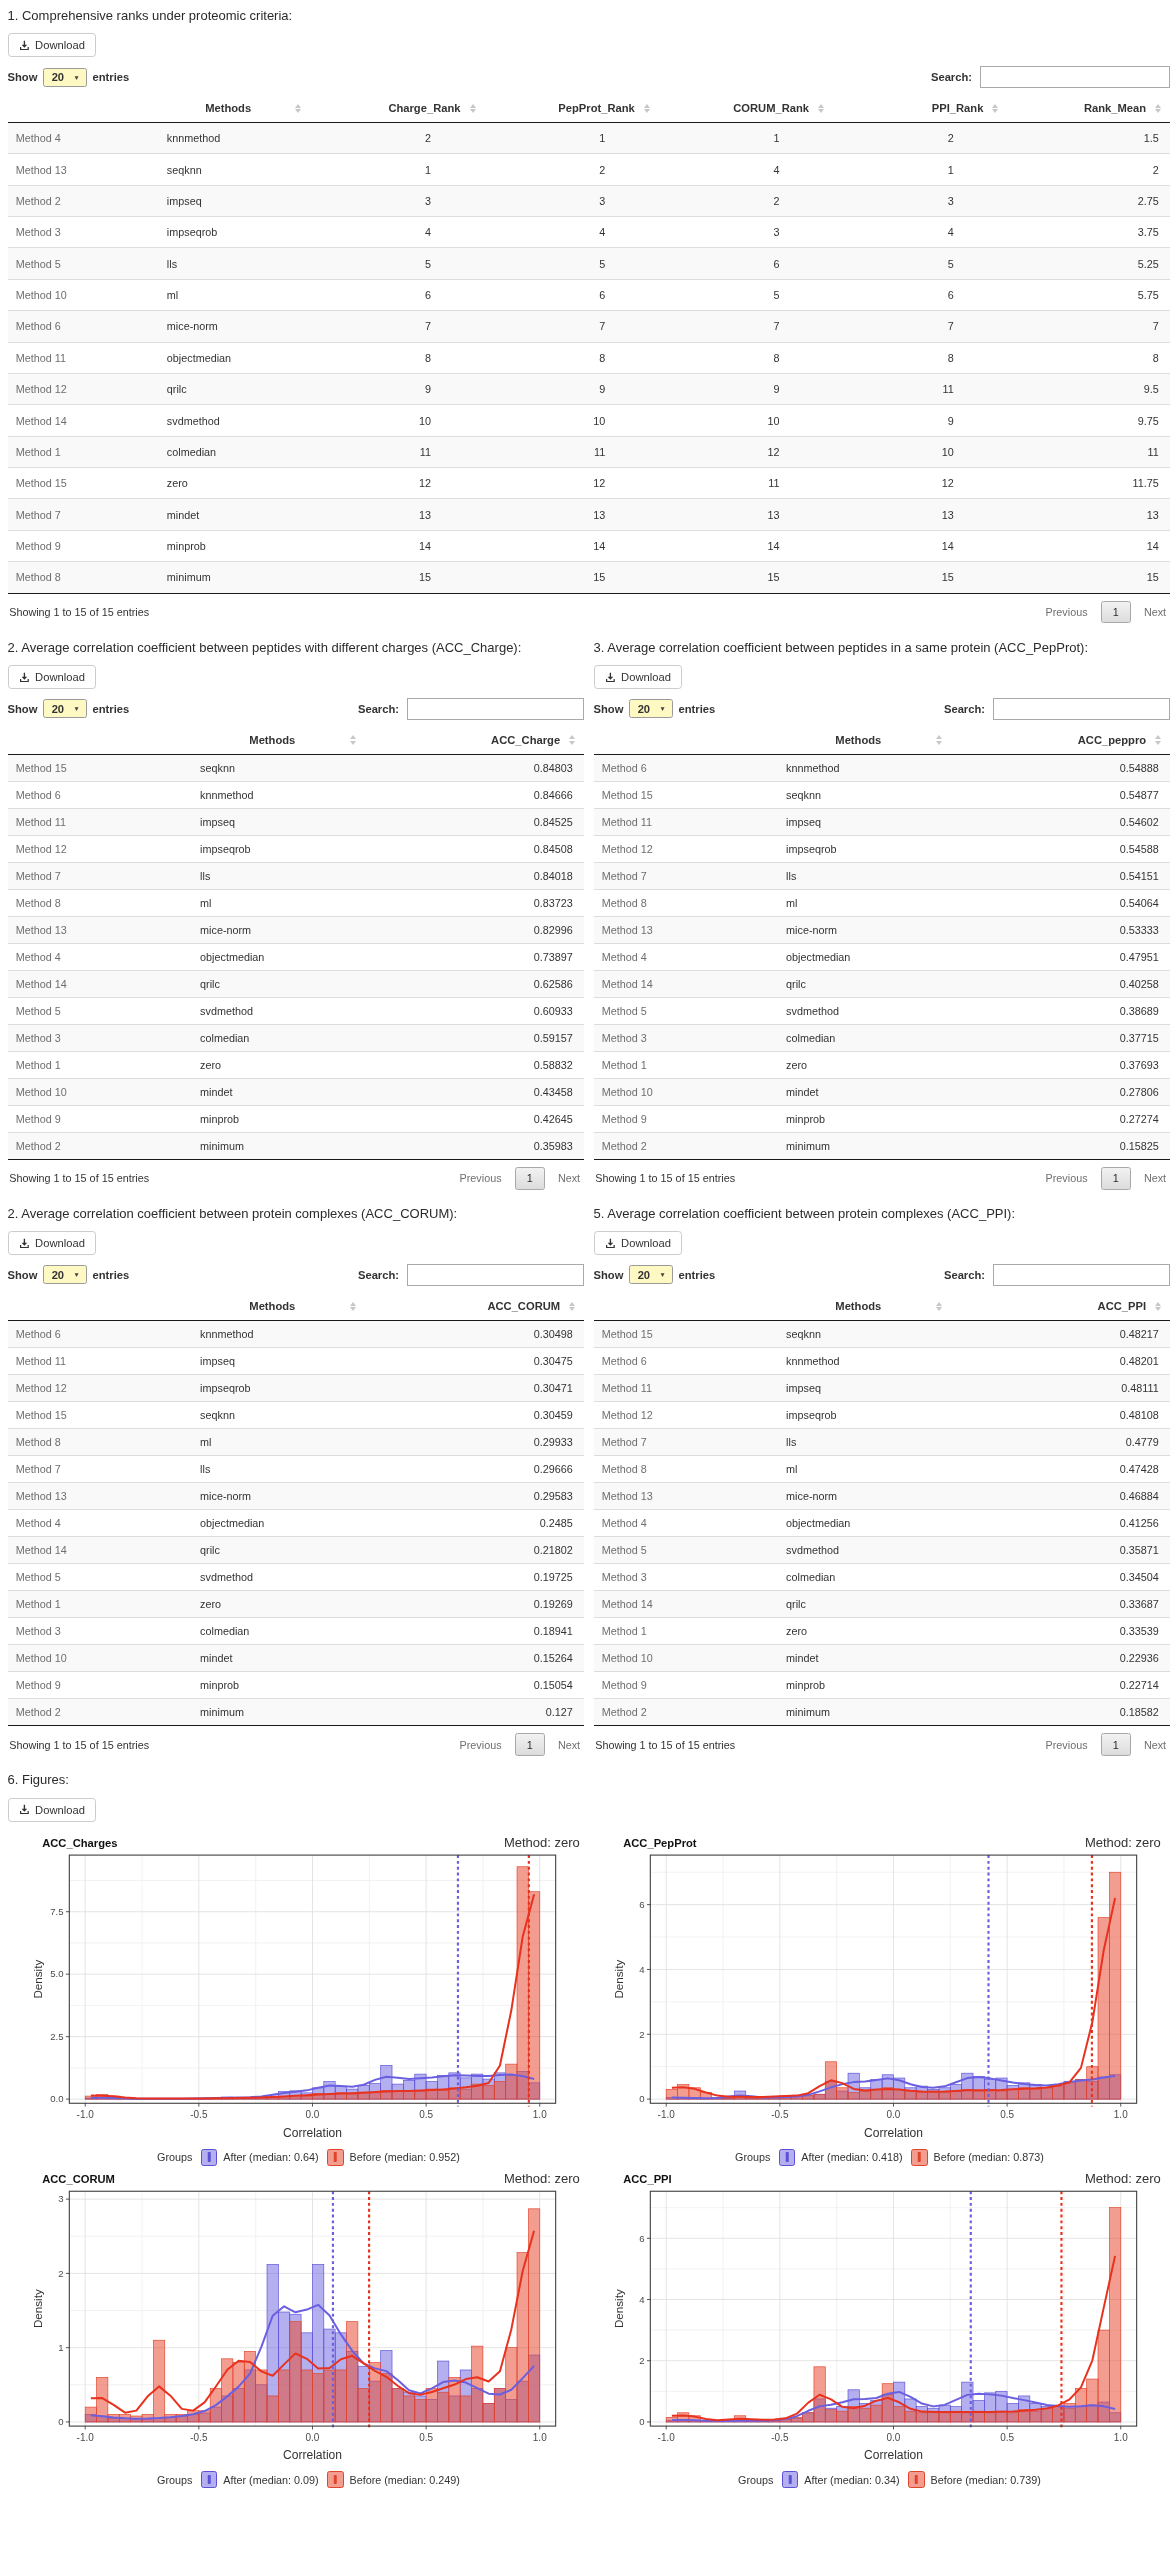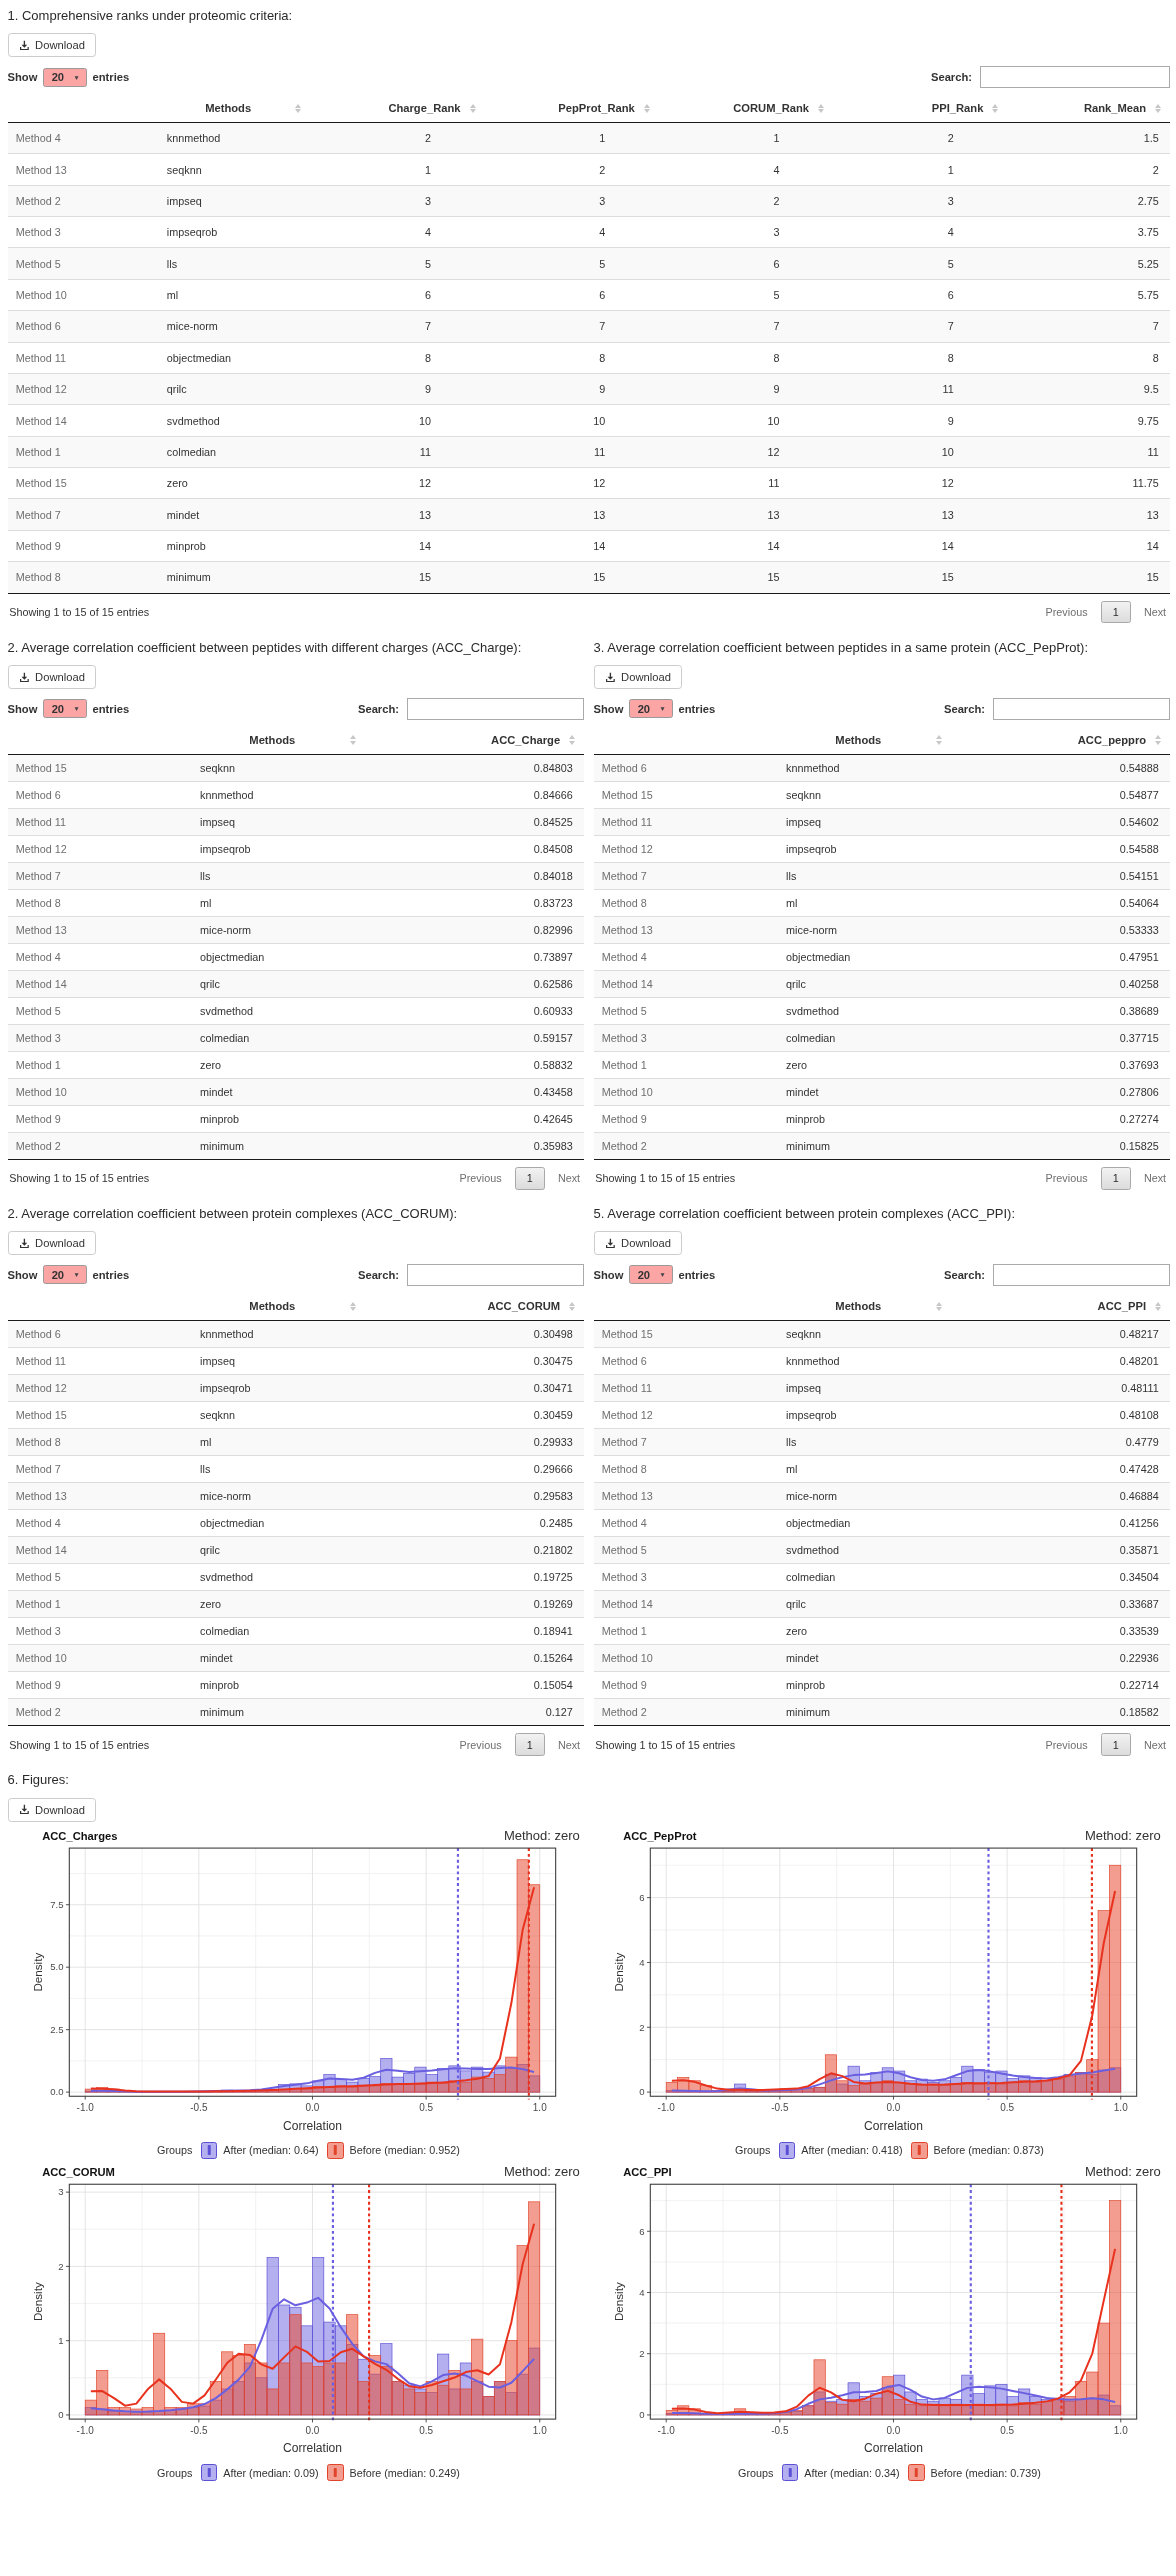--- a/index.html
+++ b/index.html
@@ -10,21 +10,21 @@
   .sec-title { font-size:13px; font-weight:400; color:#2b2b2b; margin:13.3px 0 8.3px 0; line-height:1.3; }
   .first-title { margin-top:3.3px; }
 
   .btn-download { display:inline-flex; align-items:center; gap:5.8px; border:0.8px solid #ccc; border-radius:3.3px;
     background:#fff; padding:5px 10px; font-size:11.2px; color:#333; cursor:pointer; font-family:inherit; }
   .btn-download svg { display:block; }
 
   .controls { display:flex; justify-content:space-between; align-items:center; margin:8.3px 0 6.7px 0; }
   .show-ctl { display:flex; align-items:center; gap:5.8px; font-weight:700; font-size:11.2px; }
   .fake-select { border:0.8px solid #9a9a9a; border-radius:2.5px; padding:2.5px 5.8px 2.5px 7.5px; display:inline-flex;
-    align-items:center; gap:9.2px; background:#fca5a5; cursor:pointer; }
+    align-items:center; gap:9.2px; background:#fef9c3; cursor:pointer; }
   .fake-select .caret { font-size:6.7px; color:#444; }
   .search-ctl { display:flex; align-items:center; gap:7.5px; font-weight:700; font-size:11.2px; }
   .search-input { height:22.5px; border:0.8px solid #aaa; padding:1.7px 5px; font-family:inherit; font-size:10.8px; }
   .search-wide { width:190px; }
   .search-half { width:177px; }
 
   table.data { width:100%; border-collapse:collapse; border-bottom:1.7px solid #1a1a1a; }
   table.data thead th { font-weight:700; font-size:11.2px; padding:7.5px 8.3px; border-bottom:1.7px solid #1a1a1a; }
   .thw { display:flex; align-items:center; }
   .th-center .thlabel { margin:0 auto; }
@@ -48,21 +48,21 @@
   .tbl-half th:nth-child(1){width:32%} .tbl-half th:nth-child(2){width:30%} .tbl-half th:nth-child(3){width:38%}
 
   .tfooter { display:flex; justify-content:space-between; align-items:center; padding:7.5px 1.7px 3.3px 1.7px; }
   .pager { display:flex; align-items:center; gap:11.7px; }
   .pg-prev, .pg-next { color:#6f6f6f; cursor:pointer; padding:4.2px 1.7px; }
   .pg-page { border:0.8px solid #a8a8a8; border-radius:2.5px; background:linear-gradient(#f2f2f2,#dcdcdc);
     padding:4.2px 10.8px; color:#2b2b2b; cursor:pointer; }
 
   .two-col { display:grid; grid-template-columns:1fr 1fr; column-gap:10px; align-items:start; }
 
-  .figures-grid { display:grid; grid-template-columns:556px 556px; column-gap:25px; padding-left:23px; margin-top:5px; }
+  .figures-grid { display:grid; grid-template-columns:556px 556px; column-gap:25px; padding-left:23px; margin-top:12px; }
   .figure-block { margin-bottom:3.3px; }
   .fig-head { display:flex; justify-content:space-between; align-items:baseline; padding:1.7px 6.7px 0 11.7px; }
   .fig-title { font-weight:700; font-size:11.2px; color:#111; }
   .fig-method { font-size:13px; color:#333; }
   .fig-legend { display:flex; justify-content:center; align-items:center; gap:8.3px; margin-top:1.7px; font-size:10.8px; }
   .legend-pair { display:flex; align-items:center; gap:5.8px; }
   .swatch { width:16.7px; height:16.7px; border-radius:2.5px; position:relative; }
   .swatch .keyline { position:absolute; left:50%; top:2.5px; bottom:2.5px; width:2.5px; transform:translateX(-50%); border-radius:0.8px; }
 </style>
 </head>

